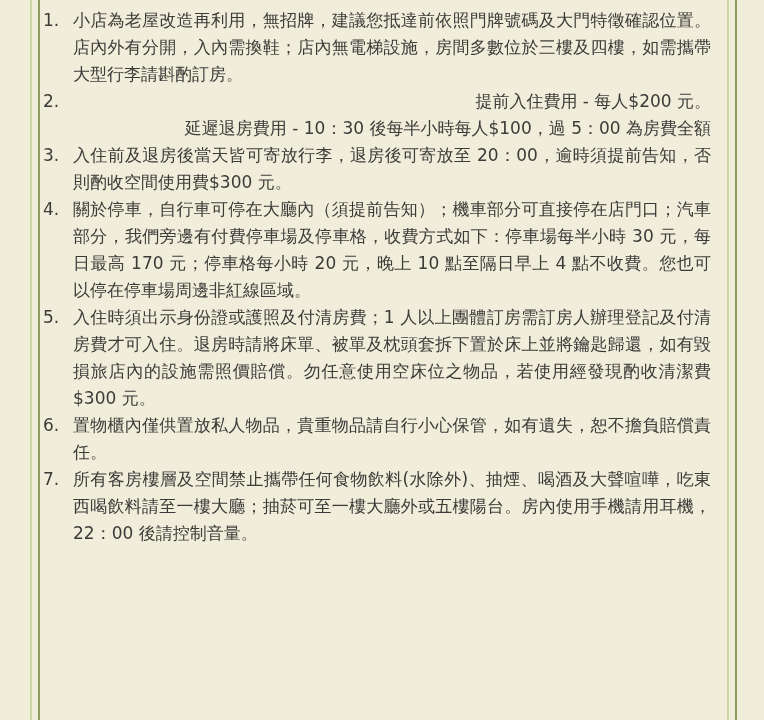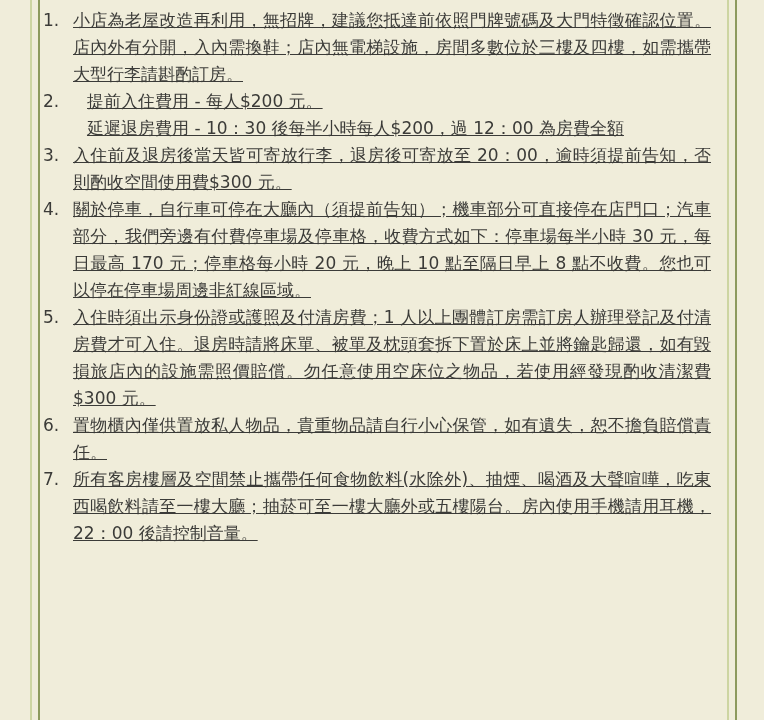--- a/index.html
+++ b/index.html
@@ -41,56 +41,54 @@
     align-items: flex-start;
   }
   .num {
     flex: 0 0 30px;
     width: 30px;
     text-align: left;
   }
   .body {
     flex: 1 1 auto;
     min-width: 0;
-    text-decoration: underline;
   }
   .fee-line {
-    text-align: left;
-    margin-left: 14px;
+    text-align: right;
   }
 </style>
 </head>
 <body>
 
 <div class="edge" id="edge-left"></div>
 <div class="edge" id="edge-right"></div>
 
 <div class="content">
 
   <div class="item">
     <div class="num">1.</div>
     <div class="body">小店為老屋改造再利用，無招牌，建議您抵達前依照門牌號碼及大門特徵確認位置。店內外有分開，入內需換鞋；店內無電梯設施，房間多數位於三樓及四樓，如需攜帶大型行李請斟酌訂房。</div>
   </div>
 
   <div class="item">
     <div class="num">2.</div>
     <div class="body">
       <div class="fee-line">提前入住費用 - 每人$200 元。</div>
-      <div class="fee-line">延遲退房費用 - 10：30 後每半小時每人$200，過 12：00 為房費全額</div>
+      <div class="fee-line">延遲退房費用 - 10：30 後每半小時每人$100，過 5：00 為房費全額</div>
     </div>
   </div>
 
   <div class="item">
     <div class="num">3.</div>
     <div class="body">入住前及退房後當天皆可寄放行李，退房後可寄放至 20：00，逾時須提前告知，否則酌收空間使用費$300 元。</div>
   </div>
 
   <div class="item">
     <div class="num">4.</div>
-    <div class="body">關於停車，自行車可停在大廳內（須提前告知）；機車部分可直接停在店門口；汽車部分，我們旁邊有付費停車場及停車格，收費方式如下：停車場每半小時 30 元，每日最高 170 元；停車格每小時 20 元，晚上 10 點至隔日早上 8 點不收費。您也可以停在停車場周邊非紅線區域。</div>
+    <div class="body">關於停車，自行車可停在大廳內（須提前告知）；機車部分可直接停在店門口；汽車部分，我們旁邊有付費停車場及停車格，收費方式如下：停車場每半小時 30 元，每日最高 170 元；停車格每小時 20 元，晚上 10 點至隔日早上 4 點不收費。您也可以停在停車場周邊非紅線區域。</div>
   </div>
 
   <div class="item">
     <div class="num">5.</div>
     <div class="body">入住時須出示身份證或護照及付清房費；1 人以上團體訂房需訂房人辦理登記及付清房費才可入住。退房時請將床單、被單及枕頭套拆下置於床上並將鑰匙歸還，如有毀損旅店內的設施需照價賠償。勿任意使用空床位之物品，若使用經發現酌收清潔費$300 元。</div>
   </div>
 
   <div class="item">
     <div class="num">6.</div>
     <div class="body">置物櫃內僅供置放私人物品，貴重物品請自行小心保管，如有遺失，恕不擔負賠償責任。</div>

